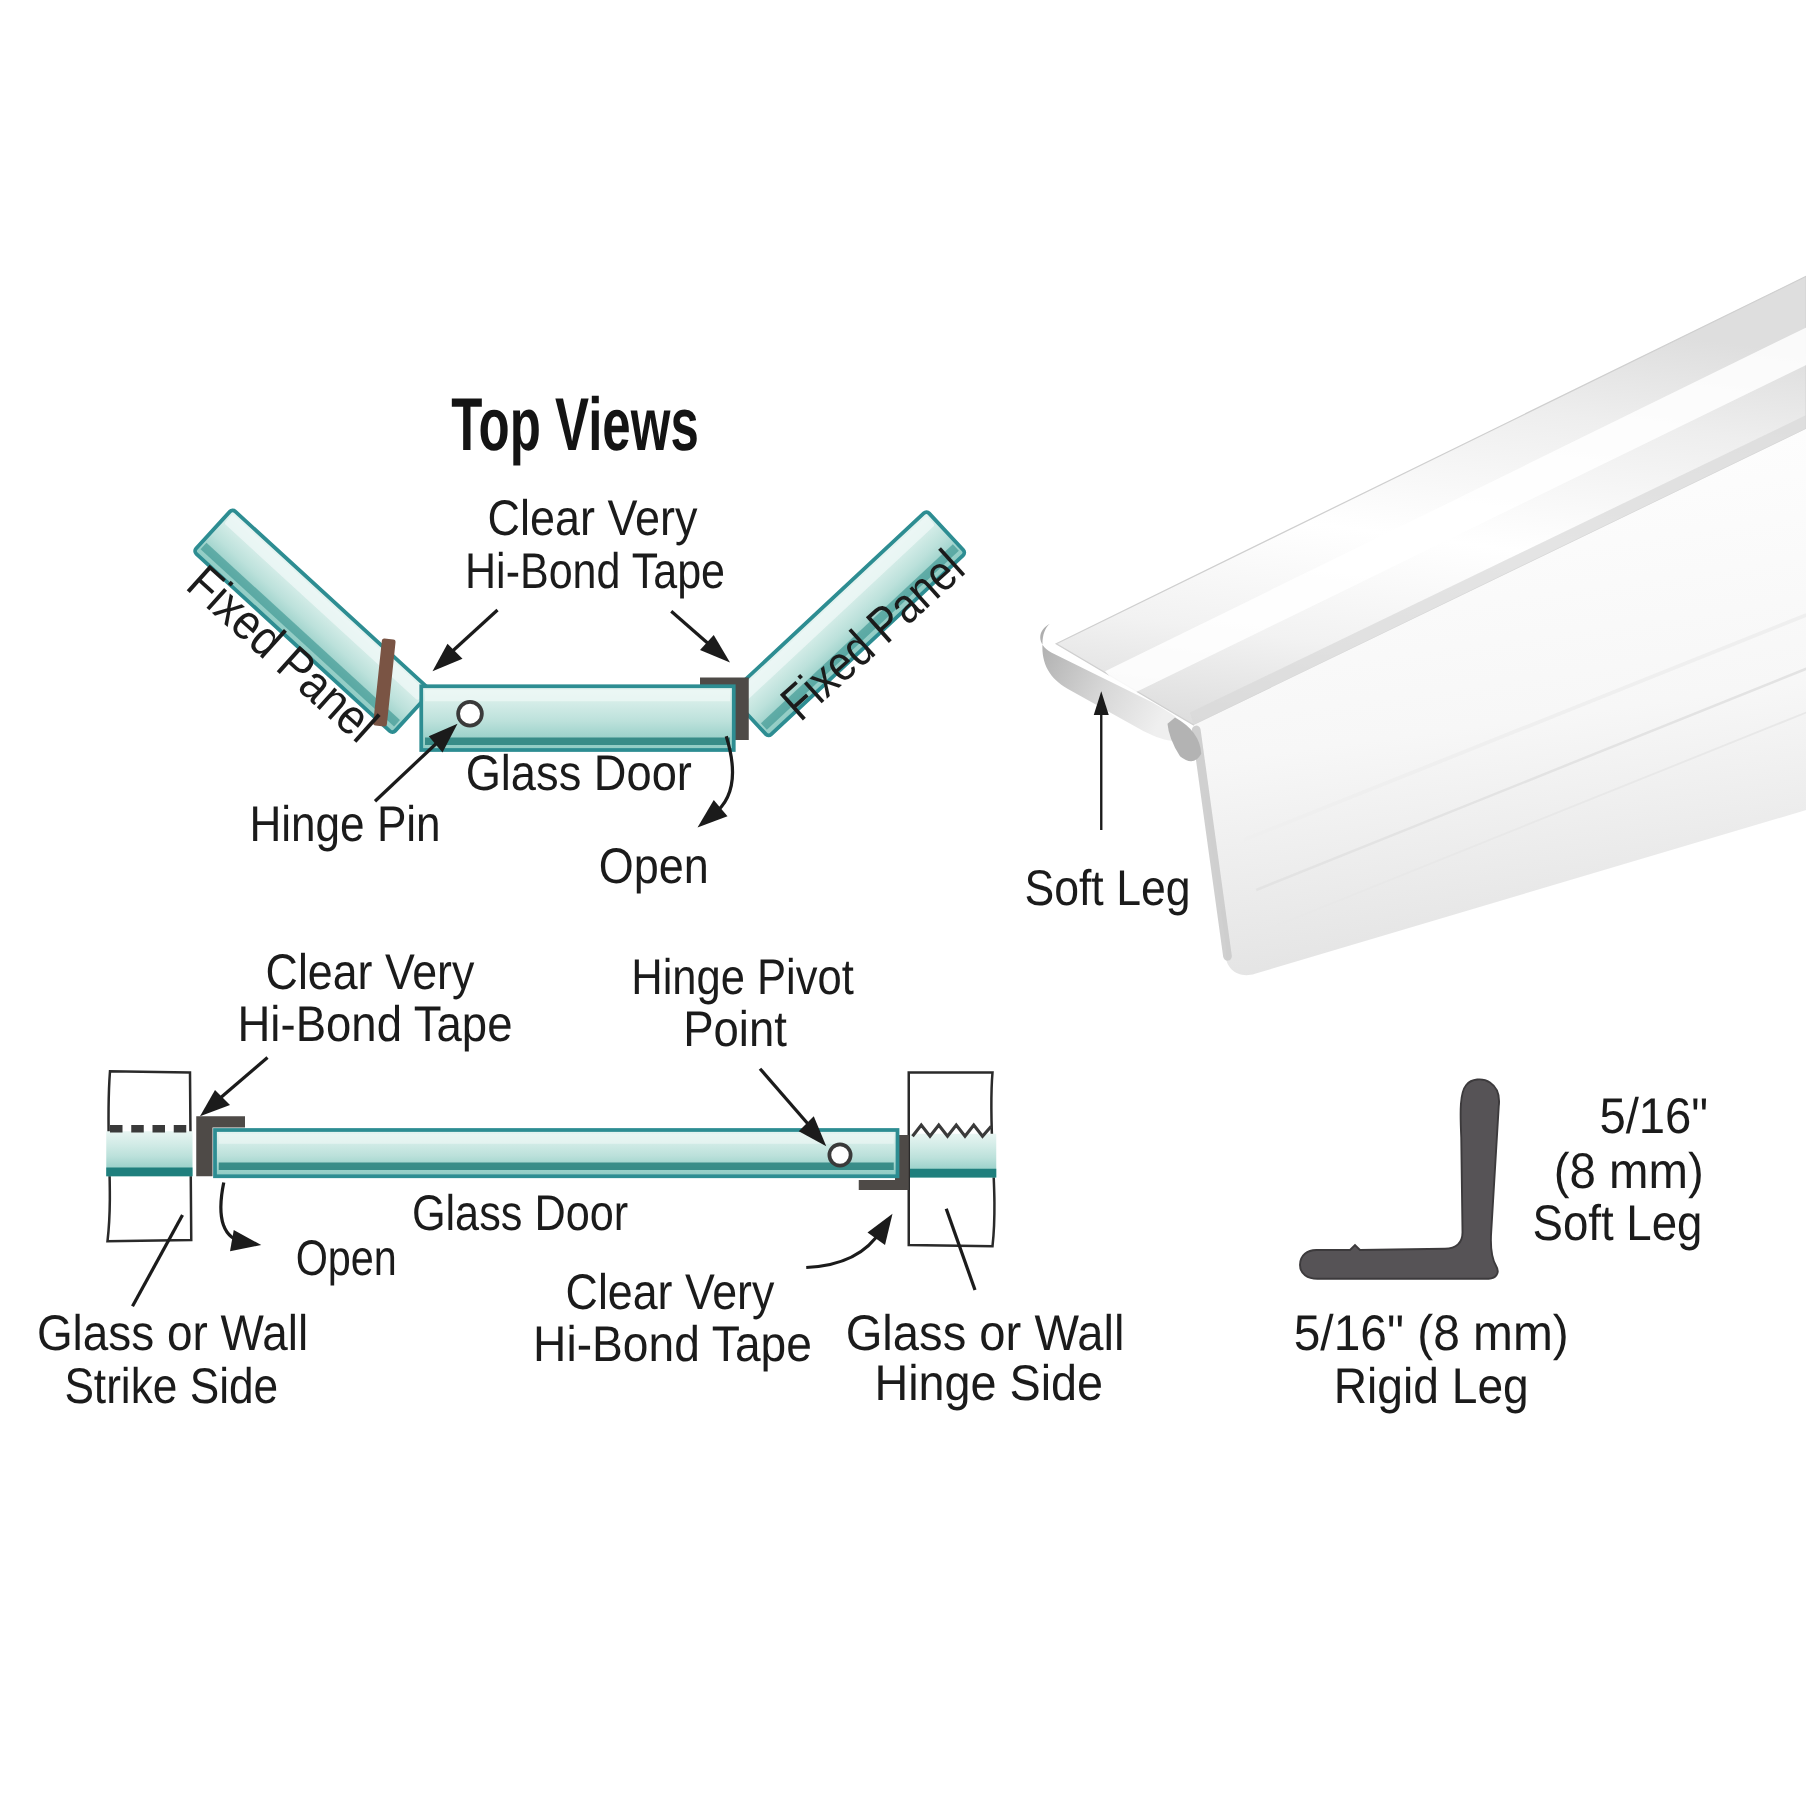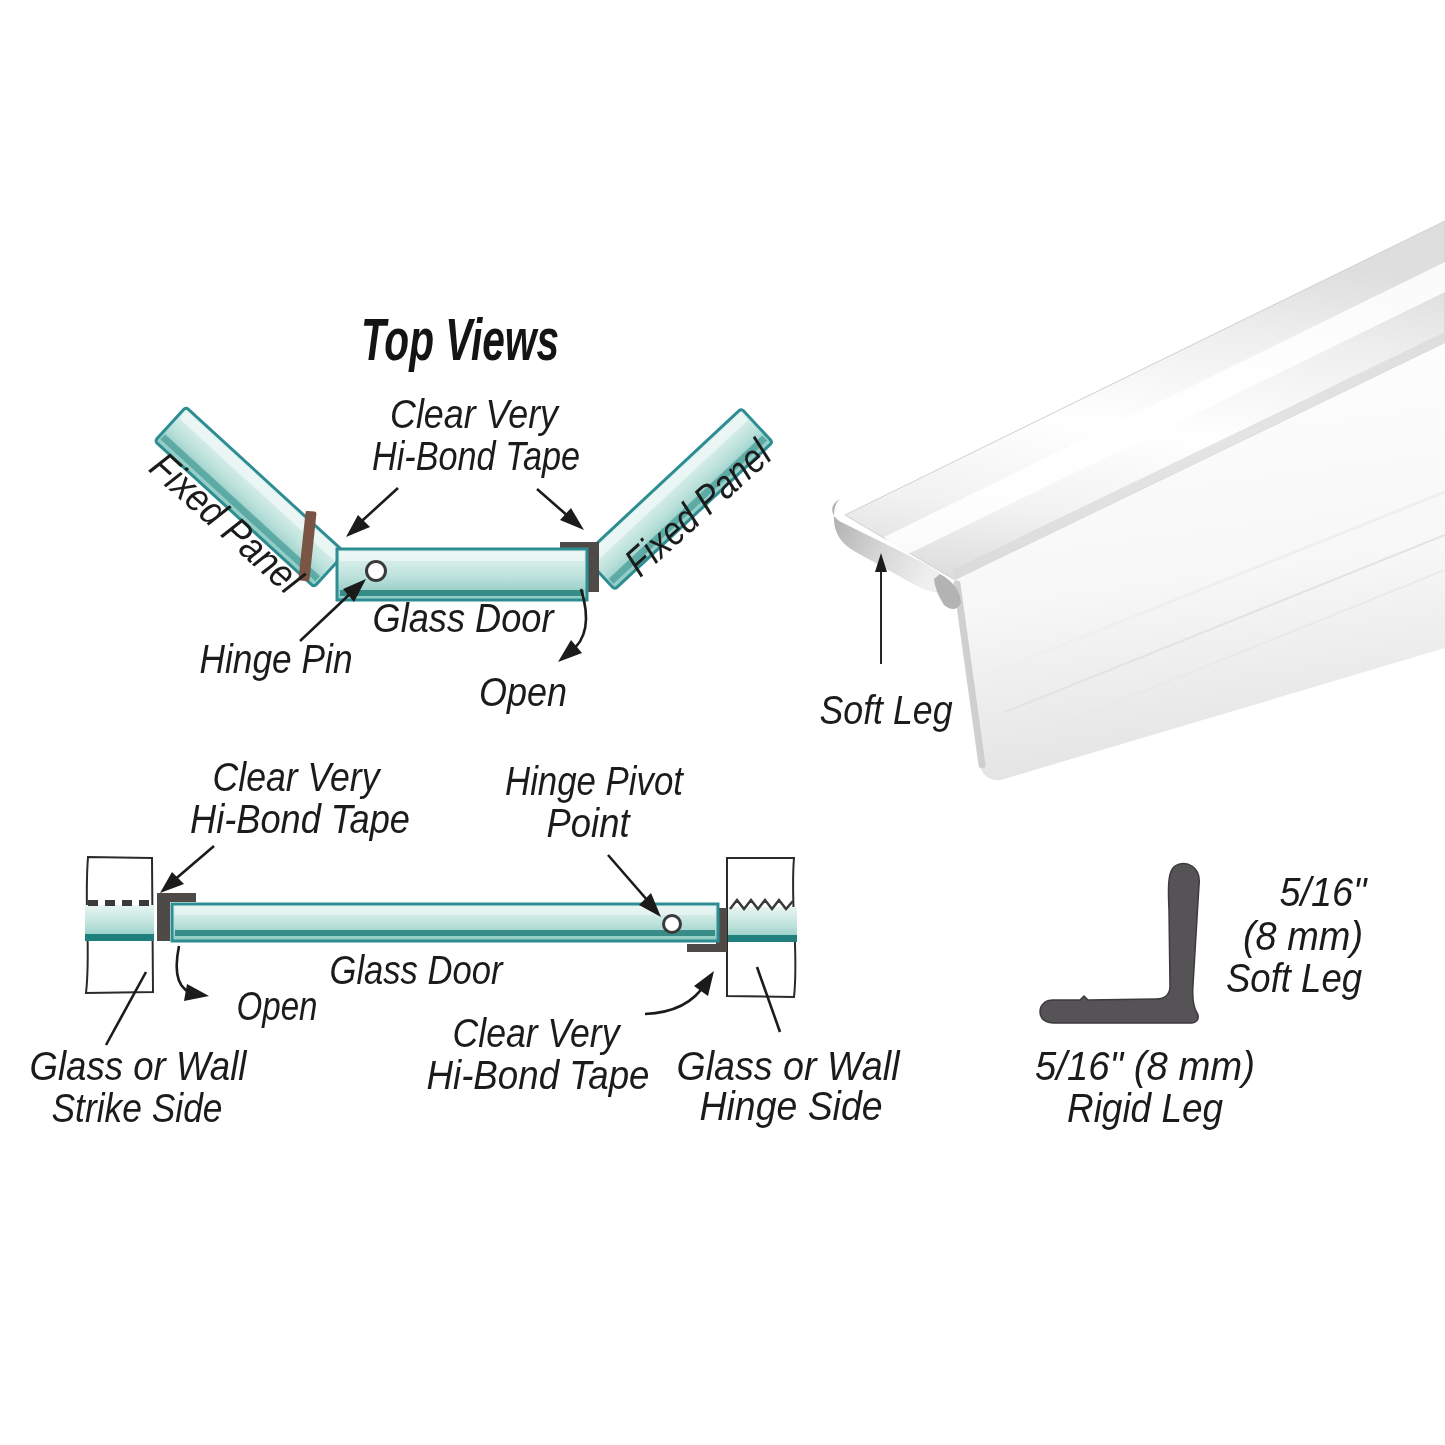--- a/index.html
+++ b/index.html
@@ -1,17 +1,17 @@
 <!DOCTYPE html>
 <html><head>
 <meta charset="utf-8">
 <style>
   html,body{margin:0;padding:0;background:#ffffff;}
   .canvas{position:relative;width:1445px;height:1445px;background:#ffffff;overflow:hidden;
-          font-family:"Liberation Sans", sans-serif;font-style:italic;}
+          font-family:"Liberation Sans", sans-serif;}
   svg{display:block;}
   .lbl{font-family:"Liberation Sans", sans-serif;font-size:40px;fill:#1b1b1b;}
   .ttl{font-family:"Liberation Sans", sans-serif;font-size:60px;font-weight:bold;fill:#141414;}
   .ln{stroke:#1b1b1b;stroke-width:2.6;fill:none;}
   .thin{stroke:#1b1b1b;stroke-width:1.9;fill:none;}
   .head{fill:#1b1b1b;stroke:none;}
 </style>
 </head>
 <body>
 

